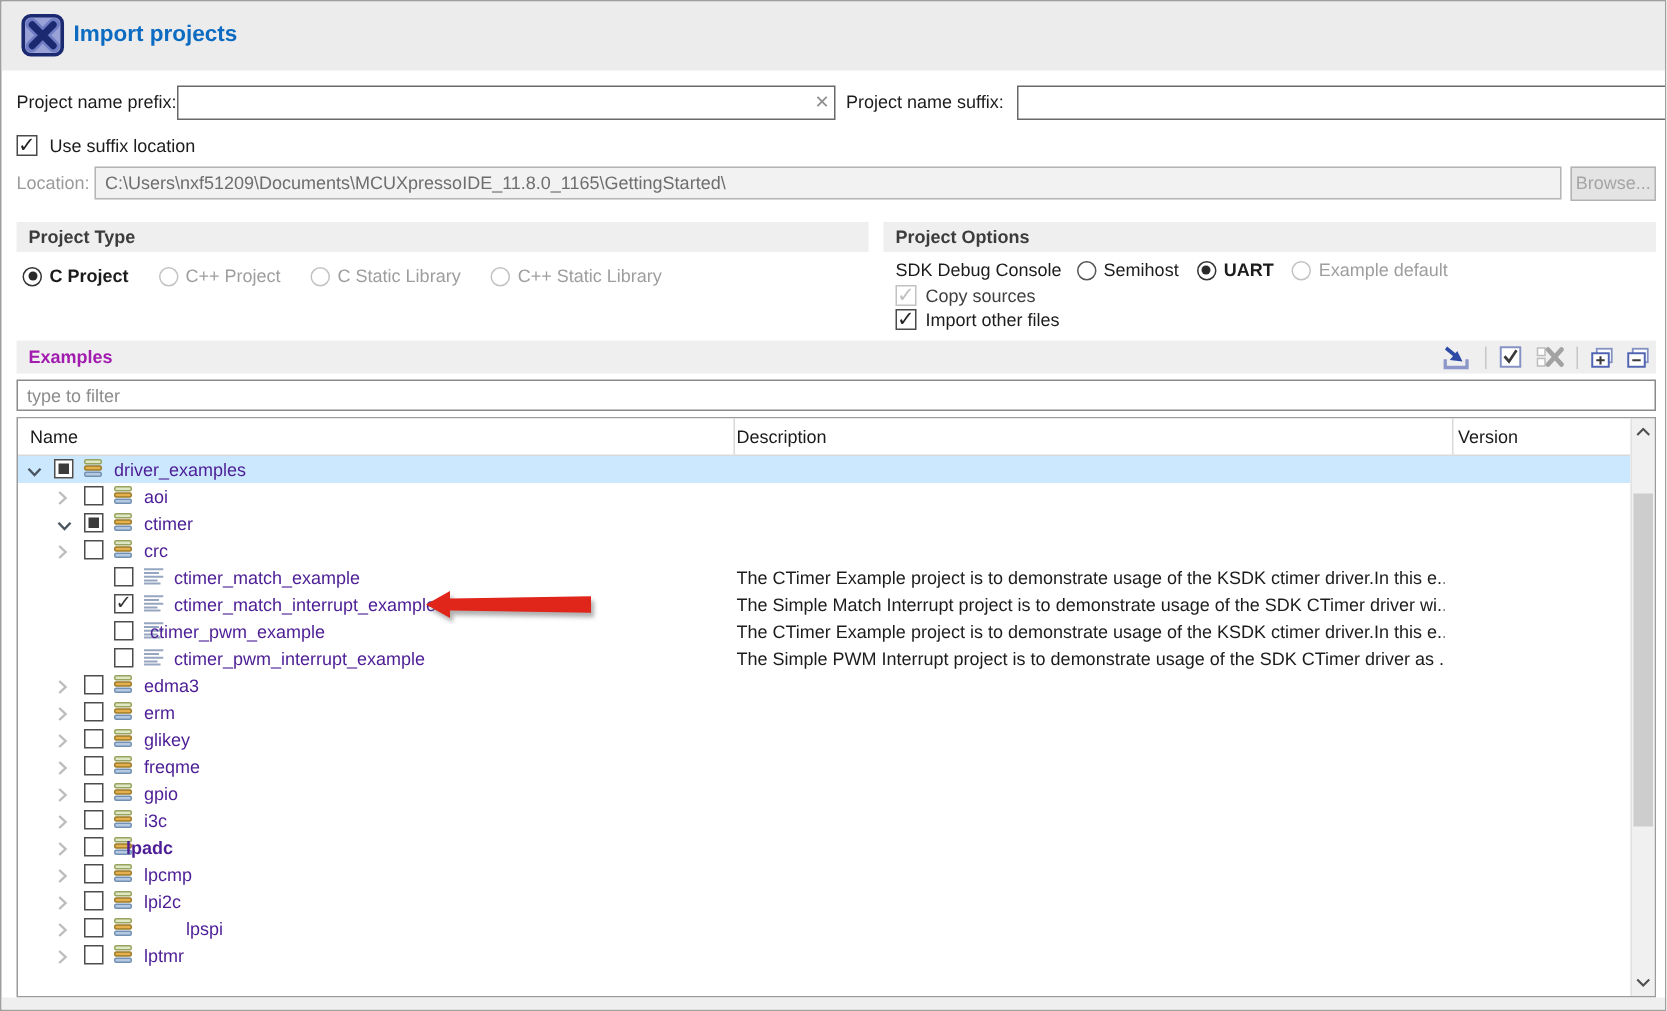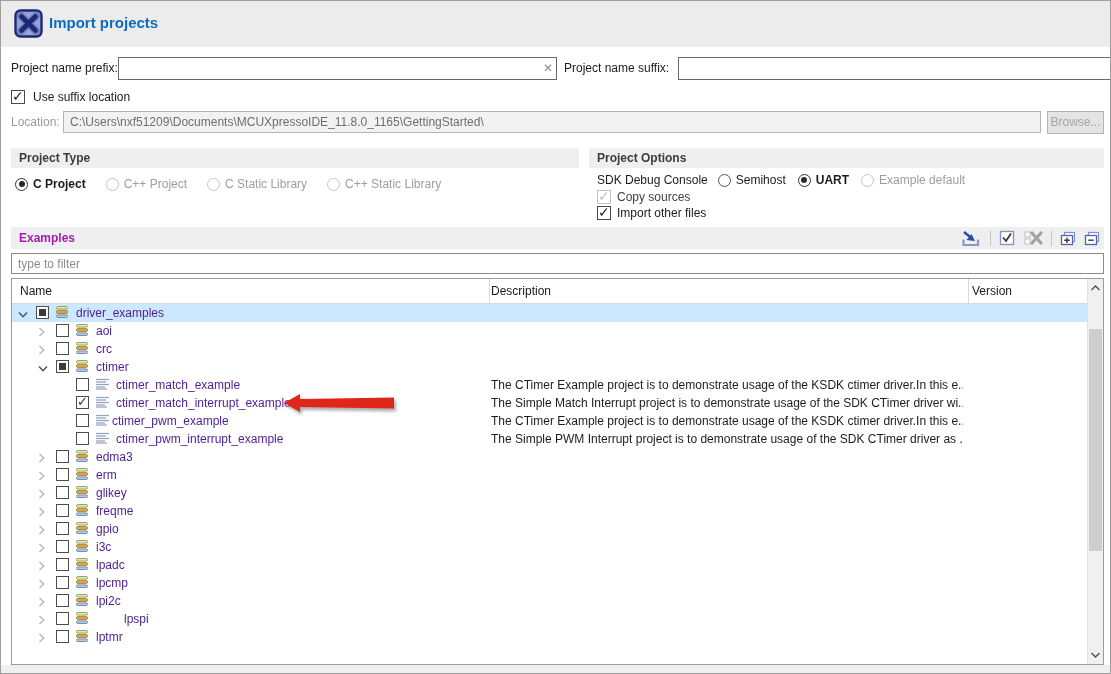--- a/index.html
+++ b/index.html
@@ -235,43 +235,43 @@
       <span class="tcb" style="left: 44px;"></span>
       <span class="ricon" style="left: 64px;"><svg width="13" height="13" viewBox="0 0 13 13">
               <rect x="0.5" y="0.5" width="11" height="2.6" rx="1" fill="#dfe7c4" stroke="#97a45f"></rect>
               <rect x="0.5" y="4.7" width="11" height="2.6" rx="1" fill="#e5b14f" stroke="#9c7a28"></rect>
               <rect x="0.5" y="8.9" width="11" height="2.6" rx="1" fill="#b6c9e0" stroke="#7090b4"></rect>
             </svg></span>
       <span class="rlabel" style="left: 84px;">aoi</span>
 
     </div>
         <div class="trow">
-      <span class="chev" style="left: 26px;"><svg width="8" height="10" viewBox="0 0 8 10">
-              <path d="M1.5 1 L5.7 5 L1.5 9" fill="none" stroke="#bcbcbc" stroke-width="1.6"></path>
-            </svg></span>
-      <span class="tcb" style="left: 44px;"></span>
-      <span class="ricon" style="left: 64px;"><svg width="13" height="13" viewBox="0 0 13 13">
-              <rect x="0.5" y="0.5" width="11" height="2.6" rx="1" fill="#dfe7c4" stroke="#97a45f"></rect>
-              <rect x="0.5" y="4.7" width="11" height="2.6" rx="1" fill="#e5b14f" stroke="#9c7a28"></rect>
-              <rect x="0.5" y="8.9" width="11" height="2.6" rx="1" fill="#b6c9e0" stroke="#7090b4"></rect>
-            </svg></span>
-      <span class="rlabel" style="left: 84px;">crc</span>
-
-    </div>
-        <div class="trow">
       <span class="chev" style="left: 26px;"><svg width="10" height="8" viewBox="0 0 10 8">
               <path d="M1 1.5 L5 5.7 L9 1.5" fill="none" stroke="#4a5560" stroke-width="1.6"></path>
             </svg></span>
       <span class="tcb part" style="left: 44px;"></span>
       <span class="ricon" style="left: 64px;"><svg width="13" height="13" viewBox="0 0 13 13">
               <rect x="0.5" y="0.5" width="11" height="2.6" rx="1" fill="#dfe7c4" stroke="#97a45f"></rect>
               <rect x="0.5" y="4.7" width="11" height="2.6" rx="1" fill="#e5b14f" stroke="#9c7a28"></rect>
               <rect x="0.5" y="8.9" width="11" height="2.6" rx="1" fill="#b6c9e0" stroke="#7090b4"></rect>
             </svg></span>
       <span class="rlabel" style="left: 84px;">ctimer</span>
+
+    </div>
+        <div class="trow">
+      <span class="chev" style="left: 26px;"><svg width="8" height="10" viewBox="0 0 8 10">
+              <path d="M1.5 1 L5.7 5 L1.5 9" fill="none" stroke="#bcbcbc" stroke-width="1.6"></path>
+            </svg></span>
+      <span class="tcb" style="left: 44px;"></span>
+      <span class="ricon" style="left: 64px;"><svg width="13" height="13" viewBox="0 0 13 13">
+              <rect x="0.5" y="0.5" width="11" height="2.6" rx="1" fill="#dfe7c4" stroke="#97a45f"></rect>
+              <rect x="0.5" y="4.7" width="11" height="2.6" rx="1" fill="#e5b14f" stroke="#9c7a28"></rect>
+              <rect x="0.5" y="8.9" width="11" height="2.6" rx="1" fill="#b6c9e0" stroke="#7090b4"></rect>
+            </svg></span>
+      <span class="rlabel" style="left: 84px;">crc</span>
 
     </div>
         <div class="trow">
 
       <span class="tcb" style="left: 64px;"></span>
       <span class="ricon" style="left: 84px;"><svg width="13" height="12" viewBox="0 0 13 12">
               <g stroke="#96a6c0" stroke-width="1.3">
                 <line x1="0" y1="1.5" x2="13" y2="1.5"></line>
                 <line x1="0" y1="4" x2="10" y2="4"></line>
                 <line x1="0" y1="6.5" x2="13" y2="6.5"></line>
@@ -302,21 +302,21 @@
       <span class="tcb" style="left: 64px;"></span>
       <span class="ricon" style="left: 84px;"><svg width="13" height="12" viewBox="0 0 13 12">
               <g stroke="#96a6c0" stroke-width="1.3">
                 <line x1="0" y1="1.5" x2="13" y2="1.5"></line>
                 <line x1="0" y1="4" x2="10" y2="4"></line>
                 <line x1="0" y1="6.5" x2="13" y2="6.5"></line>
                 <line x1="0" y1="9" x2="9" y2="9"></line>
                 <line x1="0" y1="11" x2="11" y2="11"></line>
               </g>
             </svg></span>
-      <span class="rlabel" style="left: 100px;">ctimer_pwm_example</span>
+      <span class="rlabel" style="left: 88px;">ctimer_pwm_example</span>
       <span class="rdesc">The CTimer Example project is to demonstrate usage of the KSDK ctimer driver.In this e...</span>
     </div>
         <div class="trow">
 
       <span class="tcb" style="left: 64px;"></span>
       <span class="ricon" style="left: 84px;"><svg width="13" height="12" viewBox="0 0 13 12">
               <g stroke="#96a6c0" stroke-width="1.3">
                 <line x1="0" y1="1.5" x2="13" y2="1.5"></line>
                 <line x1="0" y1="4" x2="10" y2="4"></line>
                 <line x1="0" y1="6.5" x2="13" y2="6.5"></line>
@@ -408,21 +408,21 @@
         <div class="trow">
       <span class="chev" style="left: 26px;"><svg width="8" height="10" viewBox="0 0 8 10">
               <path d="M1.5 1 L5.7 5 L1.5 9" fill="none" stroke="#bcbcbc" stroke-width="1.6"></path>
             </svg></span>
       <span class="tcb" style="left: 44px;"></span>
       <span class="ricon" style="left: 64px;"><svg width="13" height="13" viewBox="0 0 13 13">
               <rect x="0.5" y="0.5" width="11" height="2.6" rx="1" fill="#dfe7c4" stroke="#97a45f"></rect>
               <rect x="0.5" y="4.7" width="11" height="2.6" rx="1" fill="#e5b14f" stroke="#9c7a28"></rect>
               <rect x="0.5" y="8.9" width="11" height="2.6" rx="1" fill="#b6c9e0" stroke="#7090b4"></rect>
             </svg></span>
-      <span class="rlabel" style="left: 84px;">lpadc</span>
+      <span class="rlabel" style="left: 72px; font-weight: bold;">lpadc</span>
 
     </div>
         <div class="trow">
       <span class="chev" style="left: 26px;"><svg width="8" height="10" viewBox="0 0 8 10">
               <path d="M1.5 1 L5.7 5 L1.5 9" fill="none" stroke="#bcbcbc" stroke-width="1.6"></path>
             </svg></span>
       <span class="tcb" style="left: 44px;"></span>
       <span class="ricon" style="left: 64px;"><svg width="13" height="13" viewBox="0 0 13 13">
               <rect x="0.5" y="0.5" width="11" height="2.6" rx="1" fill="#dfe7c4" stroke="#97a45f"></rect>
               <rect x="0.5" y="4.7" width="11" height="2.6" rx="1" fill="#e5b14f" stroke="#9c7a28"></rect>

